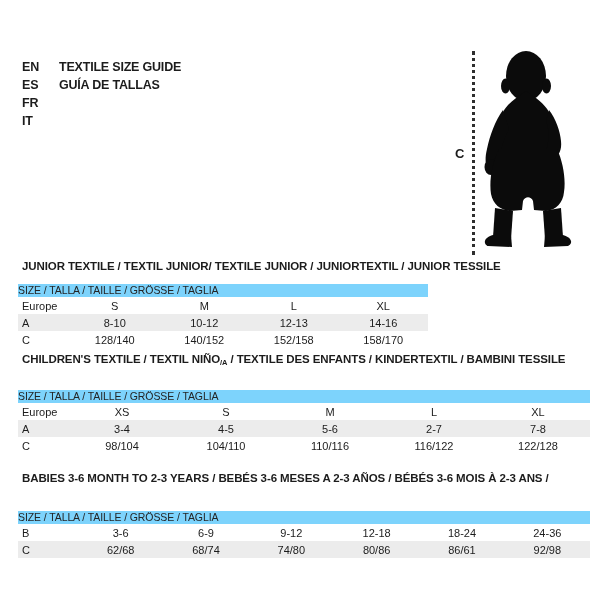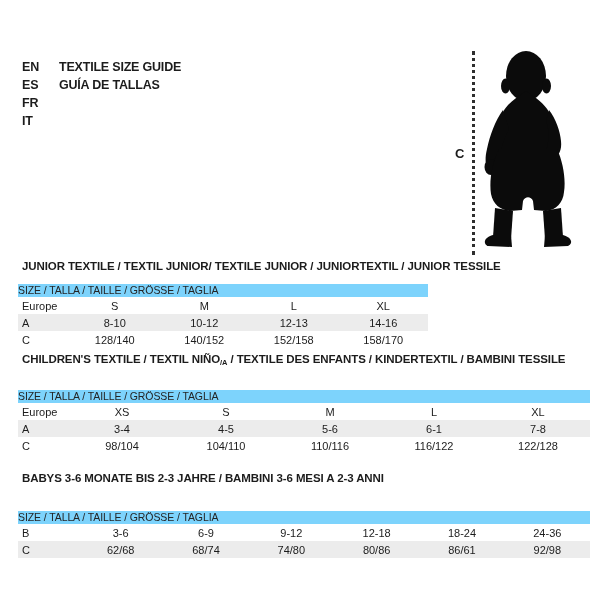--- a/index.html
+++ b/index.html
@@ -123,35 +123,35 @@
       <span class="cell">S</span>
       <span class="cell">M</span>
       <span class="cell">L</span>
       <span class="cell">XL</span>
     </div>
     <div class="trow alt">
       <span class="row-label">A</span>
       <span class="cell">3-4</span>
       <span class="cell">4-5</span>
       <span class="cell">5-6</span>
-      <span class="cell">6-1</span>
+      <span class="cell">2-7</span>
       <span class="cell">7-8</span>
     </div>
     <div class="trow">
       <span class="row-label">C</span>
       <span class="cell">98/104</span>
       <span class="cell">104/110</span>
       <span class="cell">110/116</span>
       <span class="cell">116/122</span>
       <span class="cell">122/128</span>
     </div>
   </div>
 
   <div class="section-title babies-title" style="top:426px">
-    <div>BABYS 3-6 MONATE BIS 2-3 JAHRE / BAMBINI 3-6 MESI A 2-3 ANNI</div>
+    <div>BABIES 3-6 MONTH TO 2-3 YEARS / BEBÉS 3-6 MESES A 2-3 AÑOS / BÉBÉS 3-6 MOIS À 2-3 ANS /</div>
   </div>
   <div class="tbl tbl-babies">
     <div class="size-bar">SIZE / TALLA / TAILLE / GRÖSSE / TAGLIA</div>
     <div class="trow">
       <span class="row-label">B</span>
       <span class="cell">3-6</span>
       <span class="cell">6-9</span>
       <span class="cell">9-12</span>
       <span class="cell">12-18</span>
       <span class="cell">18-24</span>

